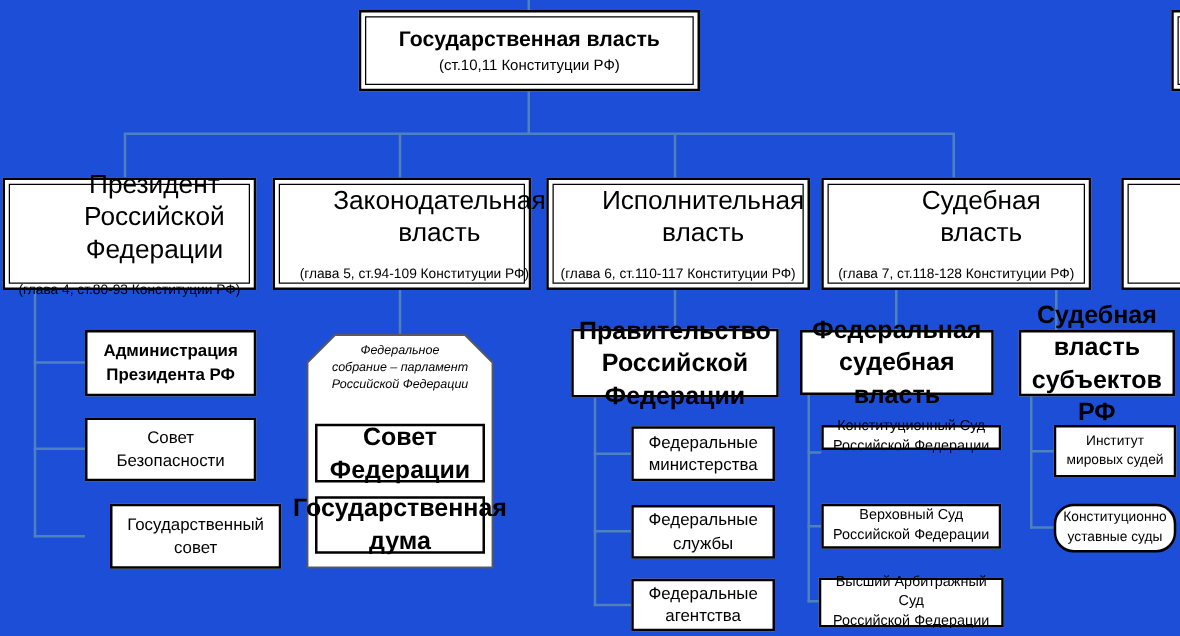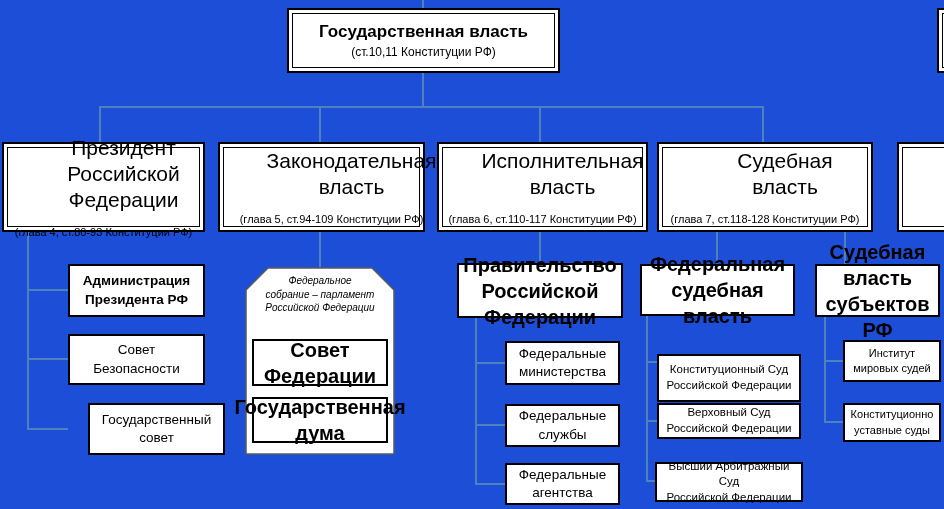--- a/index.html
+++ b/index.html
@@ -145,39 +145,39 @@
   </div>
   <div class="box" style="left:505px;top:463px;width:115px;height:42px;">
     <div class="lbl-135">Федеральные
 агентства</div>
   </div>
 
   <div class="box" style="left:640px;top:264px;width:155px;height:52px;">
     <div class="lbl-14">Федеральная
 судебная власть</div>
   </div>
-  <div class="box" style="left:657px;top:354px;width:144px;height:48px;">
+  <div class="box" style="left:657px;top:340px;width:144px;height:20px;">
     <div class="lbl-115">Конституционный Суд
 Российской Федерации</div>
   </div>
   <div class="box" style="left:657px;top:403px;width:144px;height:36px;">
     <div class="lbl-115">Верховный Суд
 Российской Федерации</div>
   </div>
   <div class="box" style="left:655px;top:462px;width:148px;height:40px;">
     <div class="lbl-115">Высший Арбитражный Суд
 Российской Федерации</div>
   </div>
 
   <div class="box" style="left:815px;top:264px;width:125px;height:53px;">
     <div class="lbl-14">Судебная власть
 субъектов РФ</div>
   </div>
   <div class="box" style="left:843px;top:340px;width:98px;height:42px;">
     <div class="lbl-11">Институт
 мировых судей</div>
   </div>
-  <div class="box" style="left:843px;top:403px;width:98px;height:39px;">
+  <div class="box" style="left:843px;top:403px;width:98px;height:39px;border-radius:16px;">
     <div class="lbl-11">Конституционно
 уставные суды</div>
   </div>
 
 </div>
 
 </body></html>

